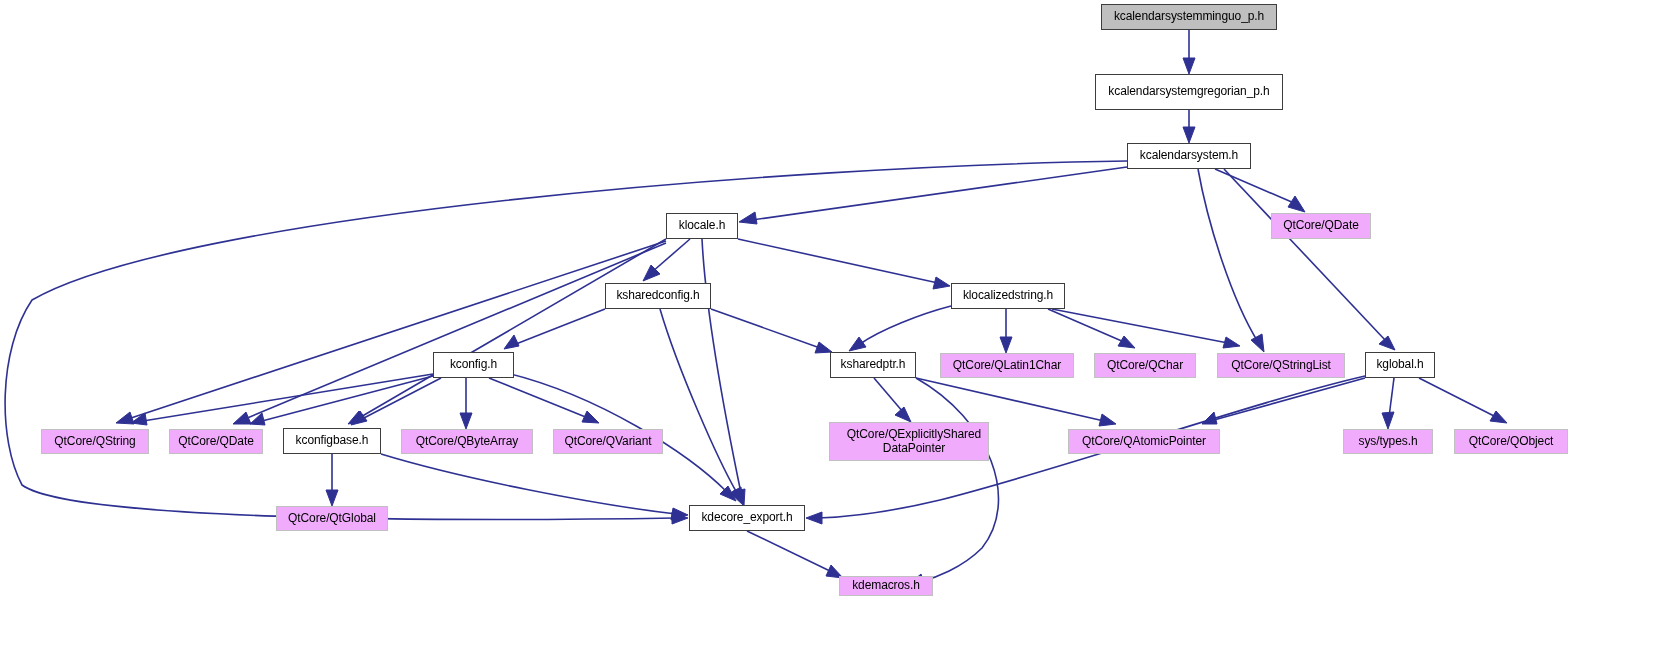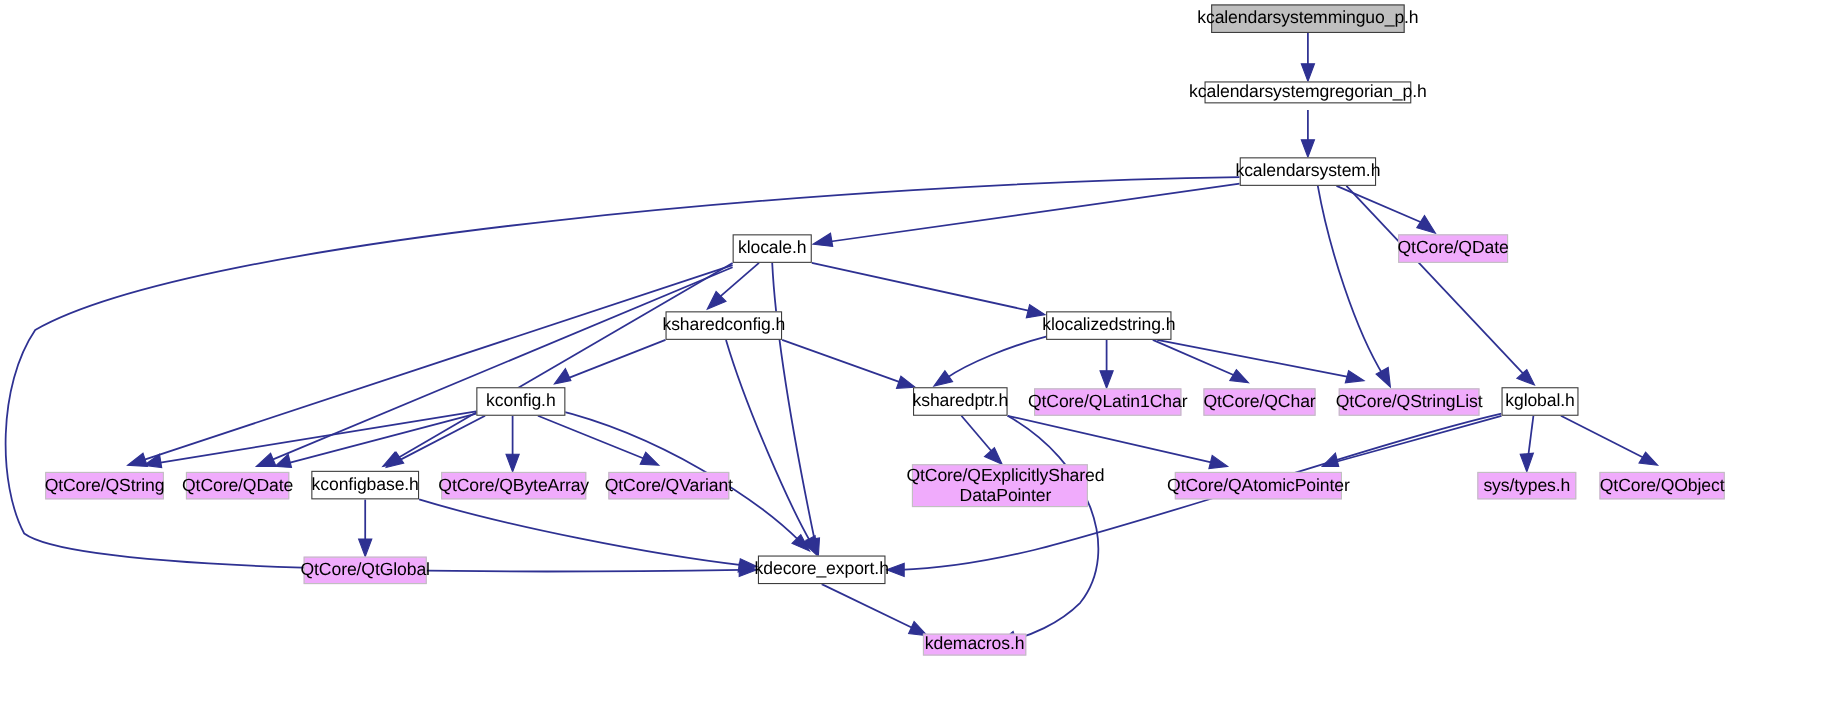--- a/index.html
+++ b/index.html
@@ -32,21 +32,21 @@
     stroke: #2e3192;
     stroke-width: 1;
   }
   .node {
     position: absolute;
     box-sizing: border-box;
     display: flex;
     align-items: center;
     justify-content: center;
     text-align: center;
-    font-size: 16px;
+    font-size: 12px;
     line-height: 1.12;
     color: #000000;
     white-space: pre-line;
     letter-spacing: -0.1px;
   }
   .node.ext {
     border: 1px solid #c0c0c0;
     background: #f0abfc;
   }
   .node.hdr {
@@ -240,21 +240,21 @@
     </g>
 
     <g>
       <path class="edge-path" d="M747,531 L832,572"></path>
       <polygon class="edge-head" points="843,578 826,576 831,565"></polygon>
     </g>
 
   </svg>
 
   <div class="node current" style="left:1101px;top:4px;width:176px;height:26px;">kcalendarsystemminguo_p.h</div>
-  <div class="node hdr" style="left:1095px;top:74px;width:188px;height:20px;">kcalendarsystemgregorian_p.h</div>
+  <div class="node hdr" style="left:1095px;top:74px;width:188px;height:36px;">kcalendarsystemgregorian_p.h</div>
   <div class="node hdr" style="left:1127px;top:143px;width:124px;height:26px;">kcalendarsystem.h</div>
   <div class="node ext" style="left:1271px;top:213px;width:100px;height:26px;">QtCore/QDate</div>
   <div class="node hdr" style="left:666px;top:213px;width:72px;height:26px;">klocale.h</div>
   <div class="node hdr" style="left:605px;top:283px;width:106px;height:26px;">ksharedconfig.h</div>
   <div class="node hdr" style="left:951px;top:283px;width:114px;height:26px;">klocalizedstring.h</div>
   <div class="node hdr" style="left:433px;top:352px;width:81px;height:26px;">kconfig.h</div>
   <div class="node hdr" style="left:830px;top:352px;width:86px;height:26px;">ksharedptr.h</div>
   <div class="node ext" style="left:940px;top:353px;width:134px;height:25px;">QtCore/QLatin1Char</div>
   <div class="node ext" style="left:1094px;top:353px;width:102px;height:25px;">QtCore/QChar</div>
   <div class="node ext" style="left:1217px;top:353px;width:128px;height:25px;">QtCore/QStringList</div>

